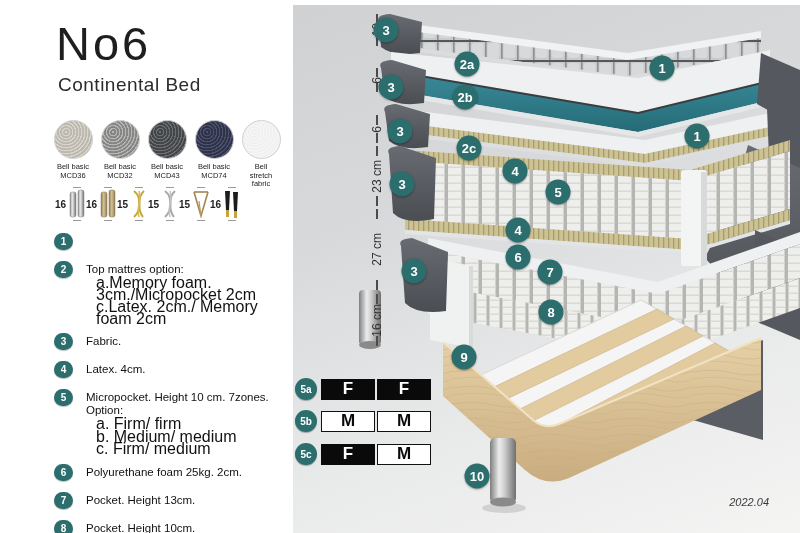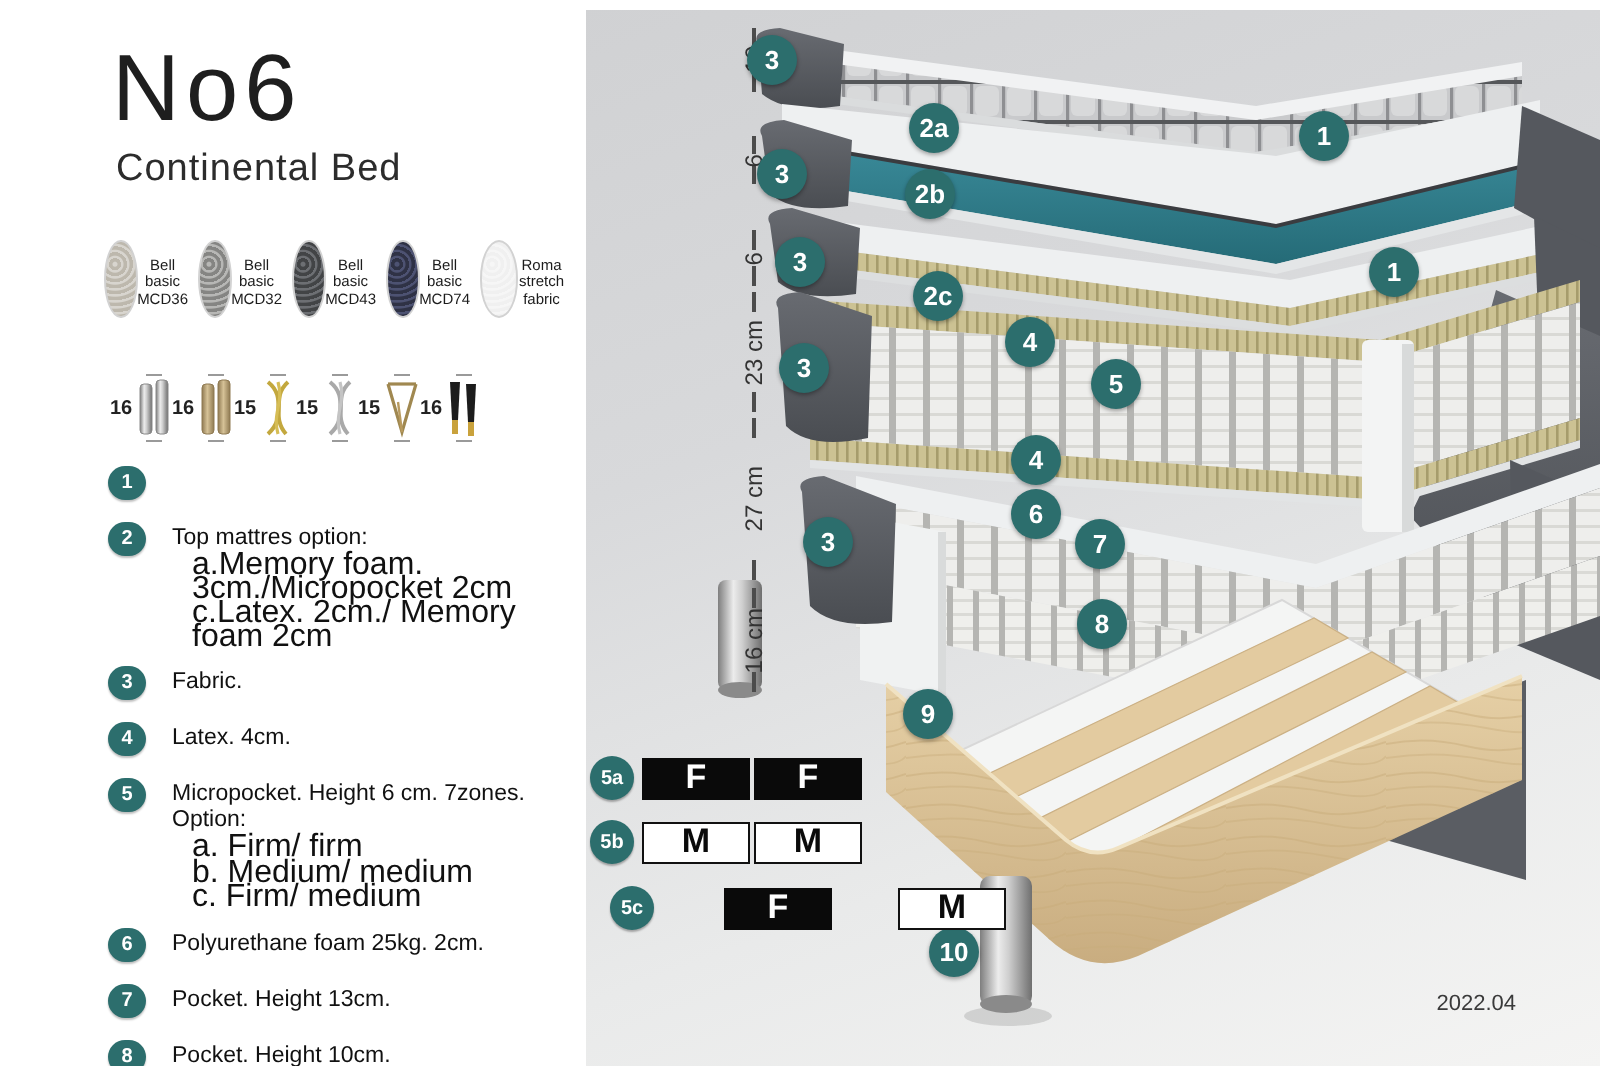--- a/index.html
+++ b/index.html
@@ -2,21 +2,21 @@
 <html><head>
 <meta charset="utf-8">
 <style>
   html,body{margin:0;padding:0;}
   body{width:800px;height:533px;position:relative;overflow:hidden;background:#ffffff;
        font-family:"Liberation Sans", sans-serif;-webkit-font-smoothing:antialiased;}
   
   .title{position:absolute;left:56px;top:16px;font-size:47px;font-weight:300;letter-spacing:3px;color:#1e1e1e;}
   .subtitle{position:absolute;left:58px;top:74px;font-size:19px;font-weight:400;letter-spacing:.5px;color:#2c2c2c;}
   .swatches{position:absolute;left:52px;top:120px;display:flex;gap:5px;}
-  .swatch{width:42px;display:flex;flex-direction:row;align-items:center;}
+  .swatch{width:42px;display:flex;flex-direction:column;align-items:center;}
   .swatch .dot{width:37px;height:37px;border-radius:50%;border:1px solid #d2d2d2;
       background-image:
         repeating-radial-gradient(circle at 30% 30%, rgba(255,255,255,.28) 0 1px, rgba(0,0,0,.22) 1.5px 3px);
       background-blend-mode:overlay;}
   .swatch .lbl{margin-top:4px;font-size:7.5px;line-height:8.5px;color:#1c1c1c;text-align:center;}
   .legs{position:absolute;left:55px;top:186px;display:flex;gap:4px;}
   .leg-item{width:27px;display:flex;align-items:center;gap:1px;}
   .leg-item .h{font-size:10px;font-weight:bold;color:#222;}
   .leg-ico{position:relative;display:flex;flex-direction:column;align-items:center;}
   .leg-ico::before,.leg-ico::after{content:"";display:block;width:8px;height:1px;background:#9a9a9a;margin:1px 0;}
@@ -40,21 +40,21 @@
   .dim .tick{width:1.5px;height:10px;background:#4c4c4c;}
   .dim .dlabel{writing-mode:vertical-rl;transform:rotate(180deg);font-size:12px;color:#333;white-space:nowrap;}
   .ftable{position:absolute;left:0;top:0;}
   .frow{position:absolute;display:flex;align-items:center;}
   .fkey{width:22px;height:22px;border-radius:50%;background:#2c6e6d;color:#fff;font-size:10px;font-weight:bold;
         display:flex;align-items:center;justify-content:center;margin-right:4px;box-shadow:0 1px 1px rgba(0,0,0,.3);}
   .fcell{width:54px;height:21px;display:flex;align-items:center;justify-content:center;
          font-size:17px;font-weight:bold;margin-right:2px;box-sizing:border-box;}
   .fcell.dark{background:#0a0a0a;color:#fff;}
   .fcell.light{background:#fff;color:#0a0a0a;border:1.5px solid #111;}
-  .version{position:absolute;right:42px;top:496px;font-size:11px;color:#3a3a3a;}
+  .version{position:absolute;right:31px;top:496px;font-size:11px;color:#3a3a3a;font-style:italic;}
 </style>
 </head>
 <body>
 
 <div class="title">No6</div>
 <div class="subtitle">Continental Bed</div>
 
 <div class="swatches">
   <div class="swatch">
     <div class="dot" style="background-color: rgb(201, 197, 188);"></div>
@@ -67,21 +67,21 @@
   <div class="swatch">
     <div class="dot" style="background-color: rgb(85, 87, 90);"></div>
     <div class="lbl"><span>Bell basic</span><br><span>MCD43</span></div>
   </div>
   <div class="swatch">
     <div class="dot" style="background-color: rgb(60, 64, 89);"></div>
     <div class="lbl"><span>Bell basic</span><br><span>MCD74</span></div>
   </div>
   <div class="swatch">
     <div class="dot" style="background-color: rgb(243, 243, 243);"></div>
-    <div class="lbl"><span>Roma</span><br><span>stretch fabric</span></div>
+    <div class="lbl"><span>Bell</span><br><span>stretch fabric</span></div>
   </div>
 </div>
 
 <div class="legs">
   <div class="leg-item">
     <span class="h">16</span>
     <span class="leg-ico">
       <svg width="20" height="30">
           <rect x="3" y="3" width="6" height="25" rx="2" fill="url(#gSilver)" stroke="#8a8a8a" stroke-width="0.5"></rect>
           <rect x="11" y="1" width="6" height="27" rx="2" fill="url(#gSilver)" stroke="#8a8a8a" stroke-width="0.5"></rect>
@@ -156,21 +156,21 @@
     <span class="lnum">3</span>
     <span class="ltxt">Fabric.</span>
   </div>
   <div class="lrow">
     <span class="lnum">4</span>
     <span class="ltxt">Latex. 4cm.</span>
   </div>
   <div class="lrow has-sub">
     <span class="lnum">5</span>
     <span class="ltxt">
-      <span>Micropocket. Height 6 cm. 7zones. Option:</span>
+      <span>Micropocket. Height 10 cm. 7zones. Option:</span>
       <div class="lsub">a. Firm/ firm</div>
       <div class="lsub">b. Medium/ medium</div>
       <div class="lsub">c. Firm/ medium</div>
     </span>
   </div>
   <div class="lrow">
     <span class="lnum">6</span>
     <span class="ltxt">Polyurethane foam 25kg. 2cm.</span>
   </div>
   <div class="lrow">
@@ -357,21 +357,21 @@
     <div class="frow" style="left:2px;top:378px;">
       <span class="fkey">5a</span>
       <span class="fcell dark">F</span>
       <span class="fcell dark">F</span>
     </div>
     <div class="frow" style="left:2px;top:410px;">
       <span class="fkey">5b</span>
       <span class="fcell light">M</span>
       <span class="fcell light">M</span>
     </div>
-    <div class="frow" style="left:12px;top:443px;gap:31px;">
+    <div class="frow" style="left:2px;top:443px;">
       <span class="fkey">5c</span>
       <span class="fcell dark">F</span>
       <span class="fcell light">M</span>
     </div>
   </div>
 
   <div class="version">2022.04</div>
 </div>
 
 </body></html>

